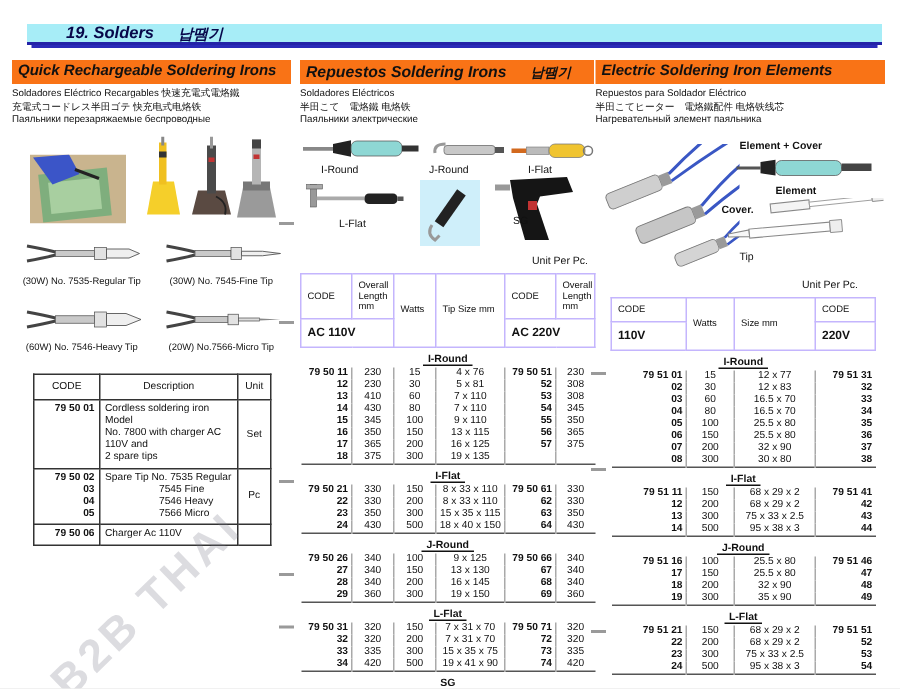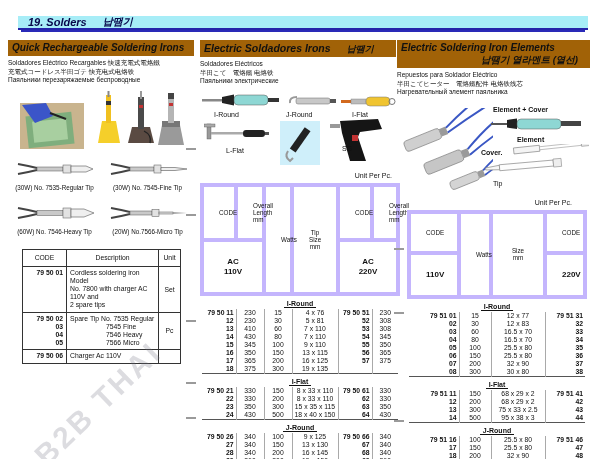--- a/index.html
+++ b/index.html
@@ -2,29 +2,29 @@
 <html><head>
 <meta charset="utf-8">
 <style>
   html,body{margin:0;padding:0;background:#e8e8e8;}
   .page{position:relative;width:600px;height:459px;background:#ffffff;
         font-family:"Liberation Sans",sans-serif;color:#111;overflow:hidden;}
   
   .header-bar{position:absolute;left:18px;top:16px;width:570px;height:14px;
       background:#a7edf7;border-bottom:2px solid #2323a8;
       box-shadow:0 5px 0 -3px #2a2ab8;
-      display:flex;align-items:center;gap:16px;padding-left:10px;box-sizing:border-box;}
+      display:flex;gap:16px;padding-left:26px;box-sizing:border-box;}
   .header-bar .t{font-size:11px;font-weight:bold;font-style:italic;color:#07074a;}
   .header-bar .k{font-size:10px;font-weight:bold;font-style:italic;color:#07074a;}
   
   .panel{position:absolute;top:40px;}
   .p-left{left:8px;width:186px;}
   .p-mid{left:200px;width:196px;}
   .p-right{left:397px;width:193px;}
-  .panel-title{background:#a16207;padding:2px 4px;font-weight:bold;font-style:italic;line-height:12px;}
+  .panel-title{background:#f97316;padding:2px 4px;font-weight:bold;font-style:italic;line-height:12px;}
   .pt-en{font-size:10px;}
   .pt-ko{font-size:9.5px;text-align:right;padding-right:8px;}
   .p-mid .panel-title{display:flex;align-items:baseline;gap:16px;}
   .p-mid .pt-en{font-size:10.5px;}
   .p-mid .pt-ko{font-size:9px;}
   .subs{font-size:6.5px;line-height:8.5px;margin-top:3px;white-space:nowrap;}
   
   .l-imgs{display:flex;align-items:flex-end;margin:6px 0 0 12px;height:58px;gap:10px;}
   .tips{display:grid;grid-template-columns:1fr 1fr;margin-top:10px;row-gap:12px;}
   .tip{text-align:center;}
@@ -34,22 +34,22 @@
   .l-table{border-collapse:collapse;table-layout:fixed;width:158px;margin:14px 0 0 14px;
            font-size:6.8px;}
   .l-table th,.l-table td{border:1px solid #333;padding:2px 3px;vertical-align:top;}
   .l-table th{font-weight:normal;text-align:center;height:12px;vertical-align:middle;}
   .l-table td.codes{text-align:right;font-weight:bold;line-height:8.2px;}
   .l-table td.desc{line-height:8.2px;}
   .l-table td.desc div.ind{padding-left:36px;}
   .l-table td.unit{text-align:center;vertical-align:middle;}
   
   .spec{border-collapse:collapse;table-layout:fixed;font-size:6.8px;margin-top:4px;}
-  .spec thead th{border:4px solid #c4b5fd;font-weight:normal;font-size:6.3px;line-height:7px;
-                 padding:15px;text-align:center;vertical-align:middle;}
+  .spec thead th{border:1px solid #c4b5fd;font-weight:normal;font-size:6.3px;line-height:7px;
+                 padding:4px;text-align:left;vertical-align:middle;}
   .spec thead th.grp{font-weight:bold;font-size:8px;line-height:10px;}
   .spec tbody td{height:8px;line-height:8px;padding:0 2px;white-space:nowrap;overflow:hidden;}
   .spec tbody tr.data-row td:not(:first-child){border-left:1px solid #a9a9a9;}
   .spec tbody tr.sec-row td{border-top:1px solid #555;text-align:center;height:12px;
                             vertical-align:bottom;padding-bottom:1px;}
   .spec tbody tr.sec-row:first-child td{border-top:none;}
   .spec{border-bottom:1px solid #555;}
   .sec-label{font-weight:bold;font-size:7px;border-bottom:1px solid #111;padding:0 3px;}
   .b{font-weight:bold;}
   .a-r{text-align:right;} .a-c{text-align:center;}
@@ -201,21 +201,21 @@
               <div>Charger Ac 110V</div>
             </td>
             <td class="unit"></td>
           </tr>
         </tbody>
     </table>
   </div>
 
   <div class="panel p-mid">
     <div class="panel-title">
-      <span class="pt-en">Electric Soldadores Irons</span>
+      <span class="pt-en">Repuestos Soldering Irons</span>
       <span class="pt-ko">납땜기</span>
     </div>
     <div class="subs">
       <div>Soldadores Eléctricos</div>
       <div>半田こて　電烙鐵 电烙铁</div>
       <div>Паяльники электрические</div>
     </div>
 
     <div class="m-imgs">
       <svg class="abs" style="left:0;top:2px" width="82" height="18" viewBox="0 0 82 18">
@@ -481,21 +481,20 @@
             <td class="a-r b">77</td>
             <td class="a-c">245</td>
           </tr>
         </tbody>
     </table>
   </div>
 
   <div class="panel p-right">
     <div class="panel-title">
       <div class="pt-en">Electric Soldering Iron Elements</div>
-      <div class="pt-ko">납땜기 열라멘트 (열선)</div>
     </div>
     <div class="subs">
       <div>Repuestos para Soldador Eléctrico</div>
       <div>半田こてヒーター　電烙鐵配件 电烙铁线芯</div>
       <div>Нагревательный элемент паяльника</div>
     </div>
 
     <div class="r-imgs">
       <svg class="abs" style="left:0;top:8px" width="96" height="84" viewBox="0 0 96 84">
         <g transform="translate(6,34) rotate(-22)">

